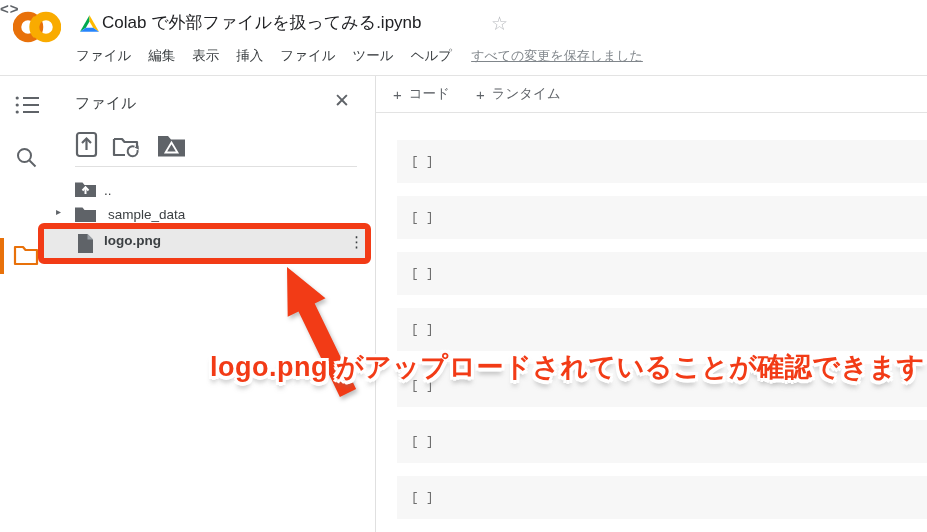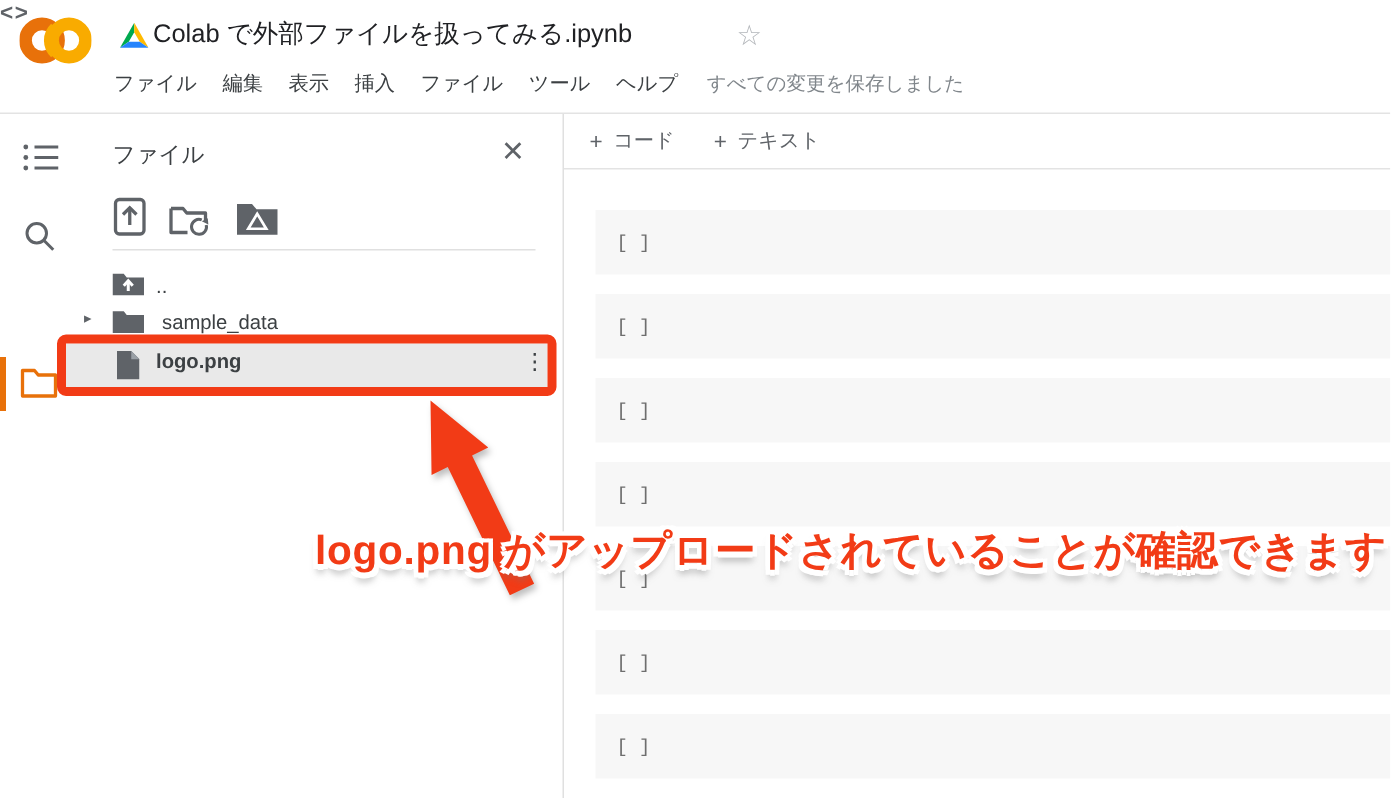--- a/index.html
+++ b/index.html
@@ -10,21 +10,21 @@
     color:#202124;
   }
   
   .colab-logo { position:absolute; left:13px; top:9px; }
   .drive-icon { position:absolute; left:80px; top:15px; }
   .nb-title { position:absolute; left:102px; top:11px; font-size:17px; color:#202124; white-space:nowrap; }
   .star { position:absolute; left:491px; top:12px; font-size:19px; color:#b4b7bb; }
   .menu-row { position:absolute; left:76px; top:47px; display:flex; gap:17px; align-items:baseline;
               font-size:13.5px; color:#3c4043; white-space:nowrap; }
   .menu-item { cursor:default; }
-  .save-status { color:#80868b; font-size:13px; margin-left:2px; }
+  .save-status { color:#80868b; font-size:13px; text-decoration:underline; margin-left:2px; }
   .hdiv { position:absolute; background:#e3e3e3; height:1px; }
   .hdiv.top { left:0; right:0; top:75px; }
   .hdiv.main { left:376px; right:0; top:112px; }
   .vdiv { position:absolute; left:375px; top:76px; bottom:0; width:1px; background:#e0e0e0; }
 
   
   .rail-icon { position:absolute; color:#5f6368; }
   .rail-toc { left:15px; top:94px; }
   .rail-search { left:16px; top:147px; }
   .rail-code { left:14px; top:203px; font-size:15px; font-weight:bold; letter-spacing:1px; color:#5f6368; }
@@ -174,21 +174,21 @@
   <div class="kebab">⋮</div>
   <div class="red-box"></div>
 
   <div class="add-row">
     <div class="add-btn">
       <span class="plus">+</span>
       <span>コード</span>
     </div>
     <div class="add-btn">
       <span class="plus">+</span>
-      <span>テキスト</span>
+      <span>ランタイム</span>
     </div>
   </div>
   <div class="hdiv main"></div>
 
   <div class="cells">
     <div class="cell">
         <span>[ ]</span>
       </div>
     <div class="cell">
         <span>[ ]</span>

